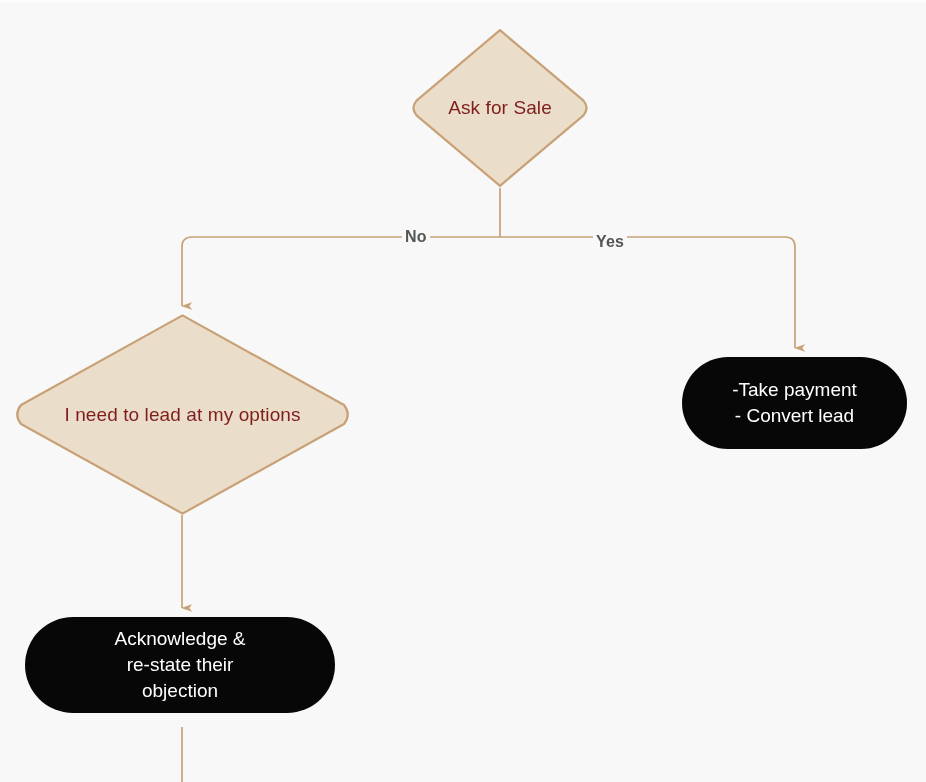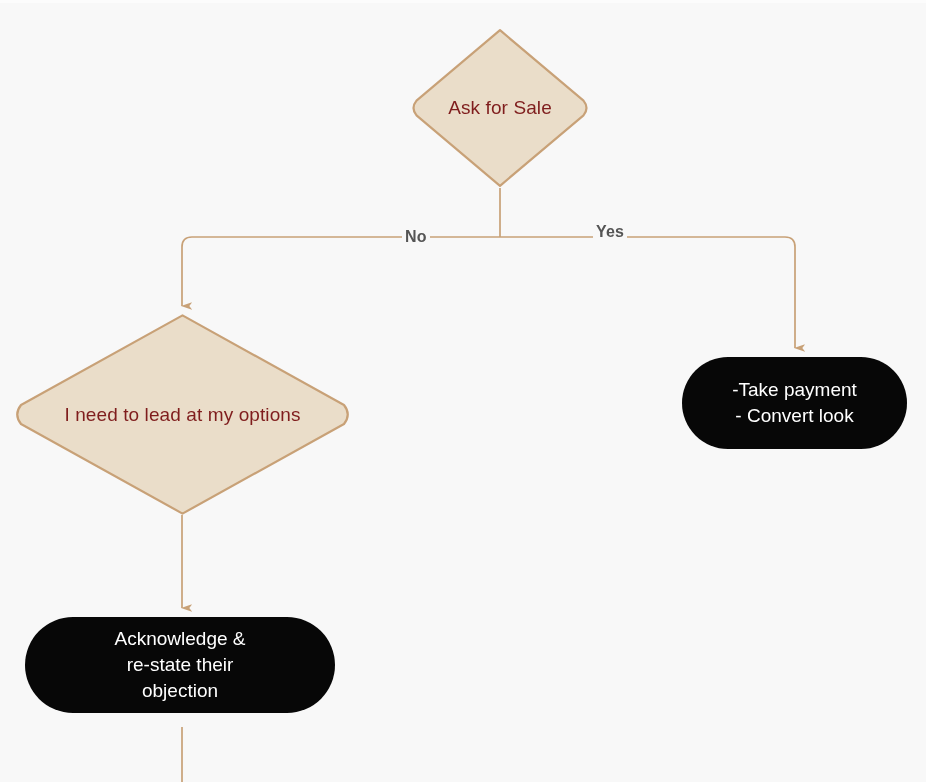--- a/index.html
+++ b/index.html
@@ -113,21 +113,21 @@
 
     <path d="M 500 237 L 785 237 Q 795 237 795 247 L 795 348" stroke="#c8a177" stroke-width="1.7" fill="none" marker-end="url(#arrowhead)"></path>
 
     <path d="M 182 515 L 182 608" stroke="#c8a177" stroke-width="1.7" fill="none" marker-end="url(#arrowhead)"></path>
 
     <path d="M 182 727 L 182 782" stroke="#c8a177" stroke-width="1.7" fill="none"></path>
   </svg>
 
   <div class="edge-label" style="left:402px; top:229px;">No</div>
 
-  <div class="edge-label" style="left:593px; top:224px;">Yes</div>
+  <div class="edge-label" style="left:593px; top:234px;">Yes</div>
 
   <div class="diamond-wrap" style="left:412px; top:28px; width:176px; height:160px;">
     <svg class="diamond-shape" viewBox="0 0 176 160" preserveAspectRatio="none" xmlns="http://www.w3.org/2000/svg">
       <path d="M 88 2.2
                L 171.5 72.6
                Q 177.5 80 171.5 87.4
                L 88 157.8
                Q 88 157.8 88 157.8
                L 4.5 87.4
                Q -1.5 80 4.5 72.6
@@ -145,21 +145,21 @@
                L 7 111
                Q -0.5 101.5 7 92
                Z" fill="#eaddc9" stroke="#c8a177" stroke-width="2.2" stroke-linejoin="round"></path>
     </svg>
     <div class="diamond-label">I need to lead at my options</div>
   </div>
 
   <div class="pill" style="left:682px; top:357px; width:225px; height:92px; border-radius:46px;">
     <div class="pill-text">
       <div>-Take payment</div>
-      <div>- Convert look</div>
+      <div>- Convert lead</div>
     </div>
   </div>
 
   <div class="pill" style="left:25px; top:617px; width:310px; height:96px; border-radius:55px;">
     <div class="pill-text">
       <div>Acknowledge &amp;</div>
       <div>re-state their</div>
       <div>objection</div>
     </div>
   </div>

